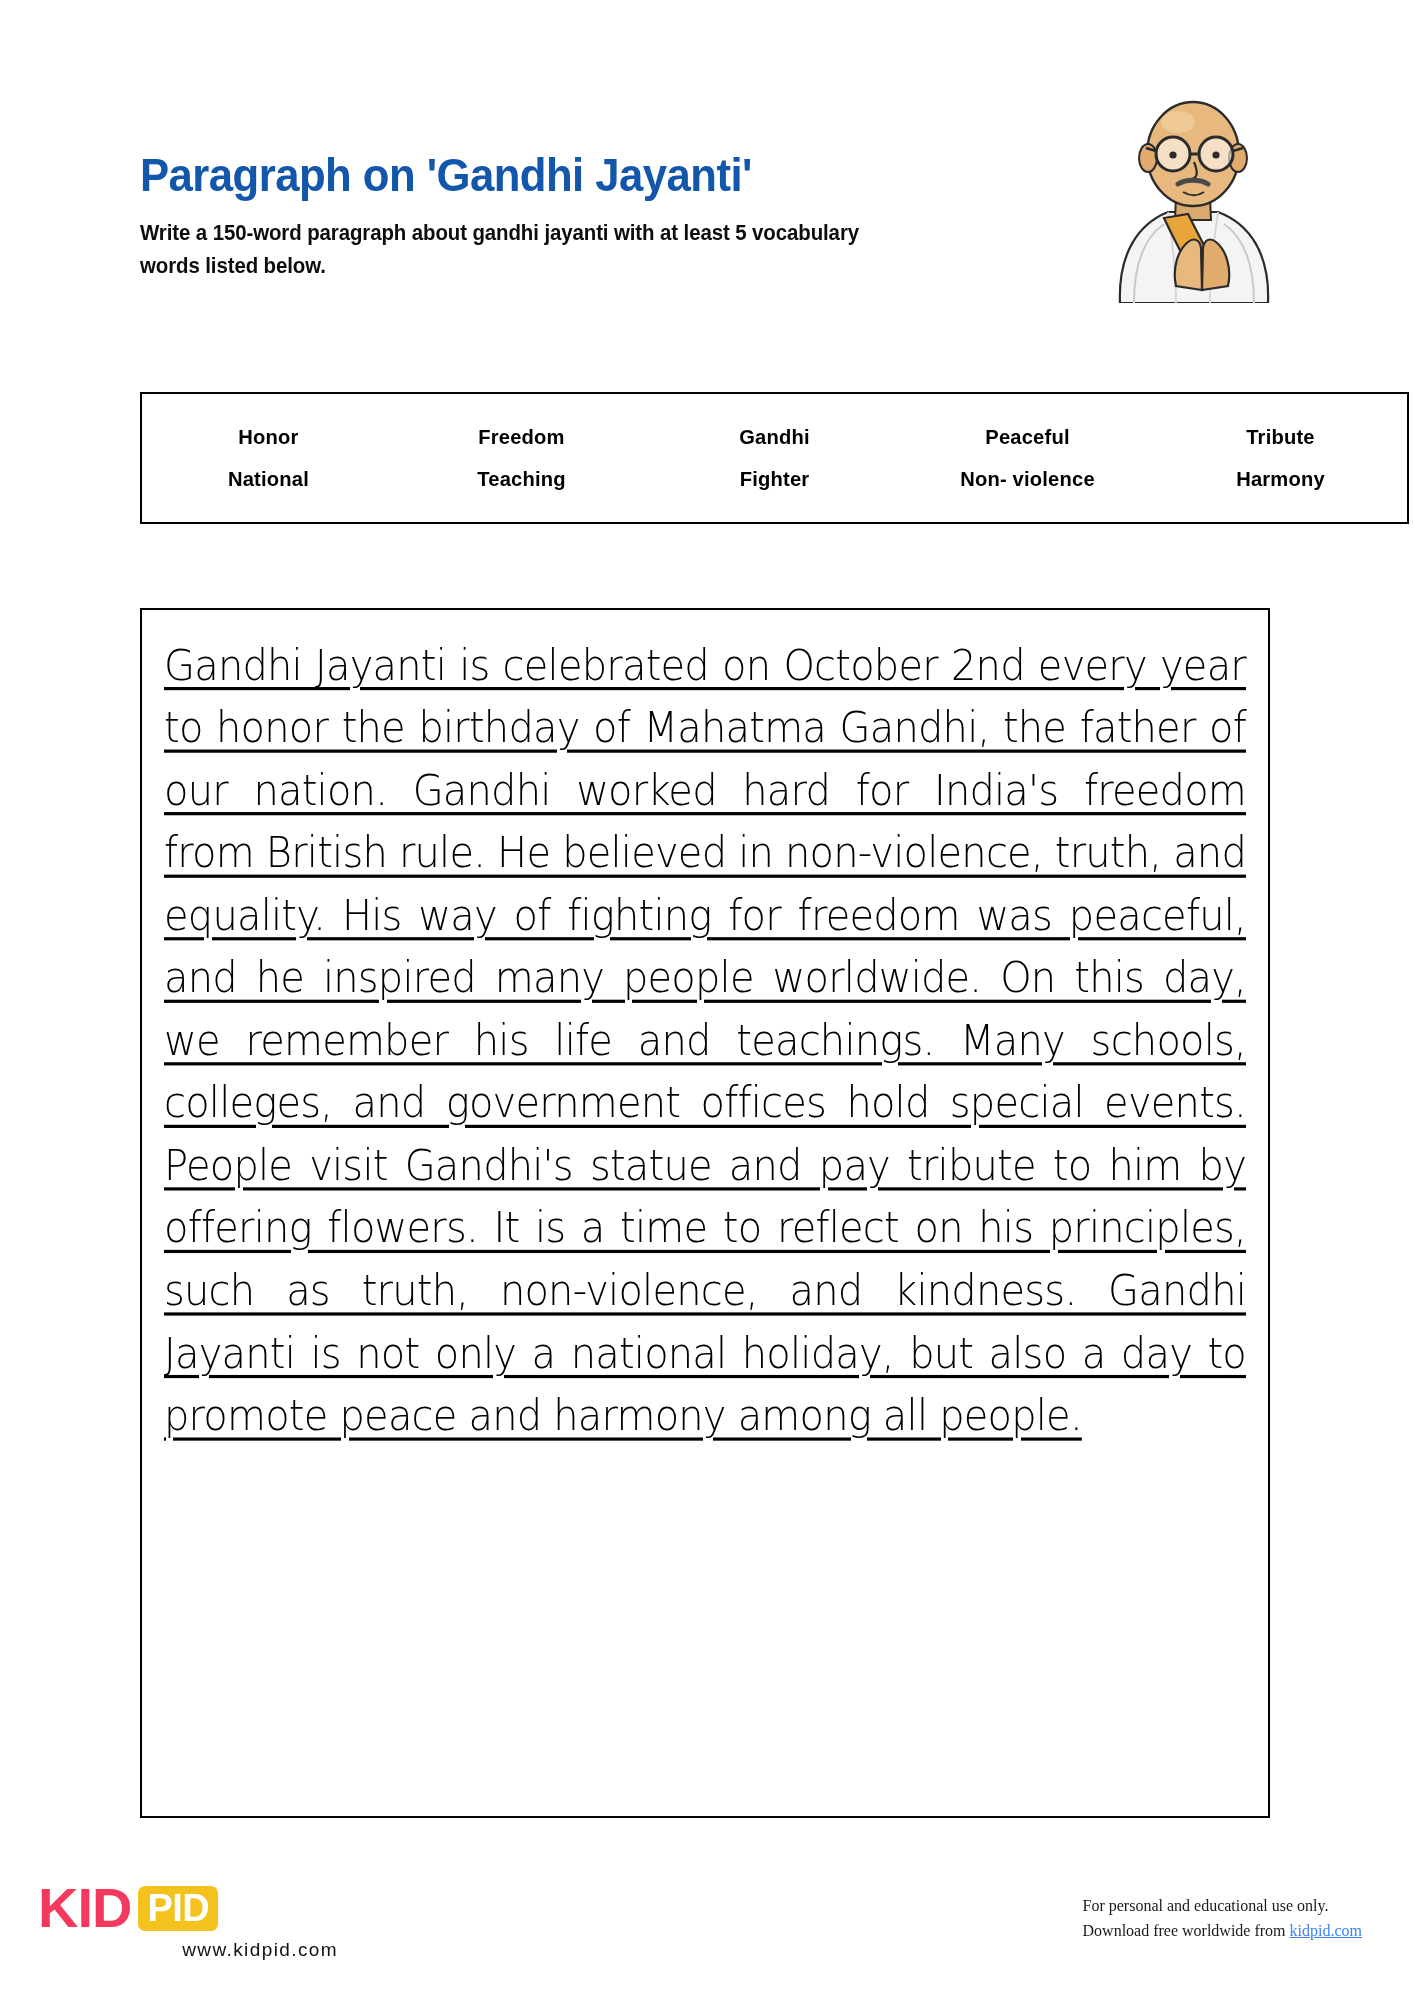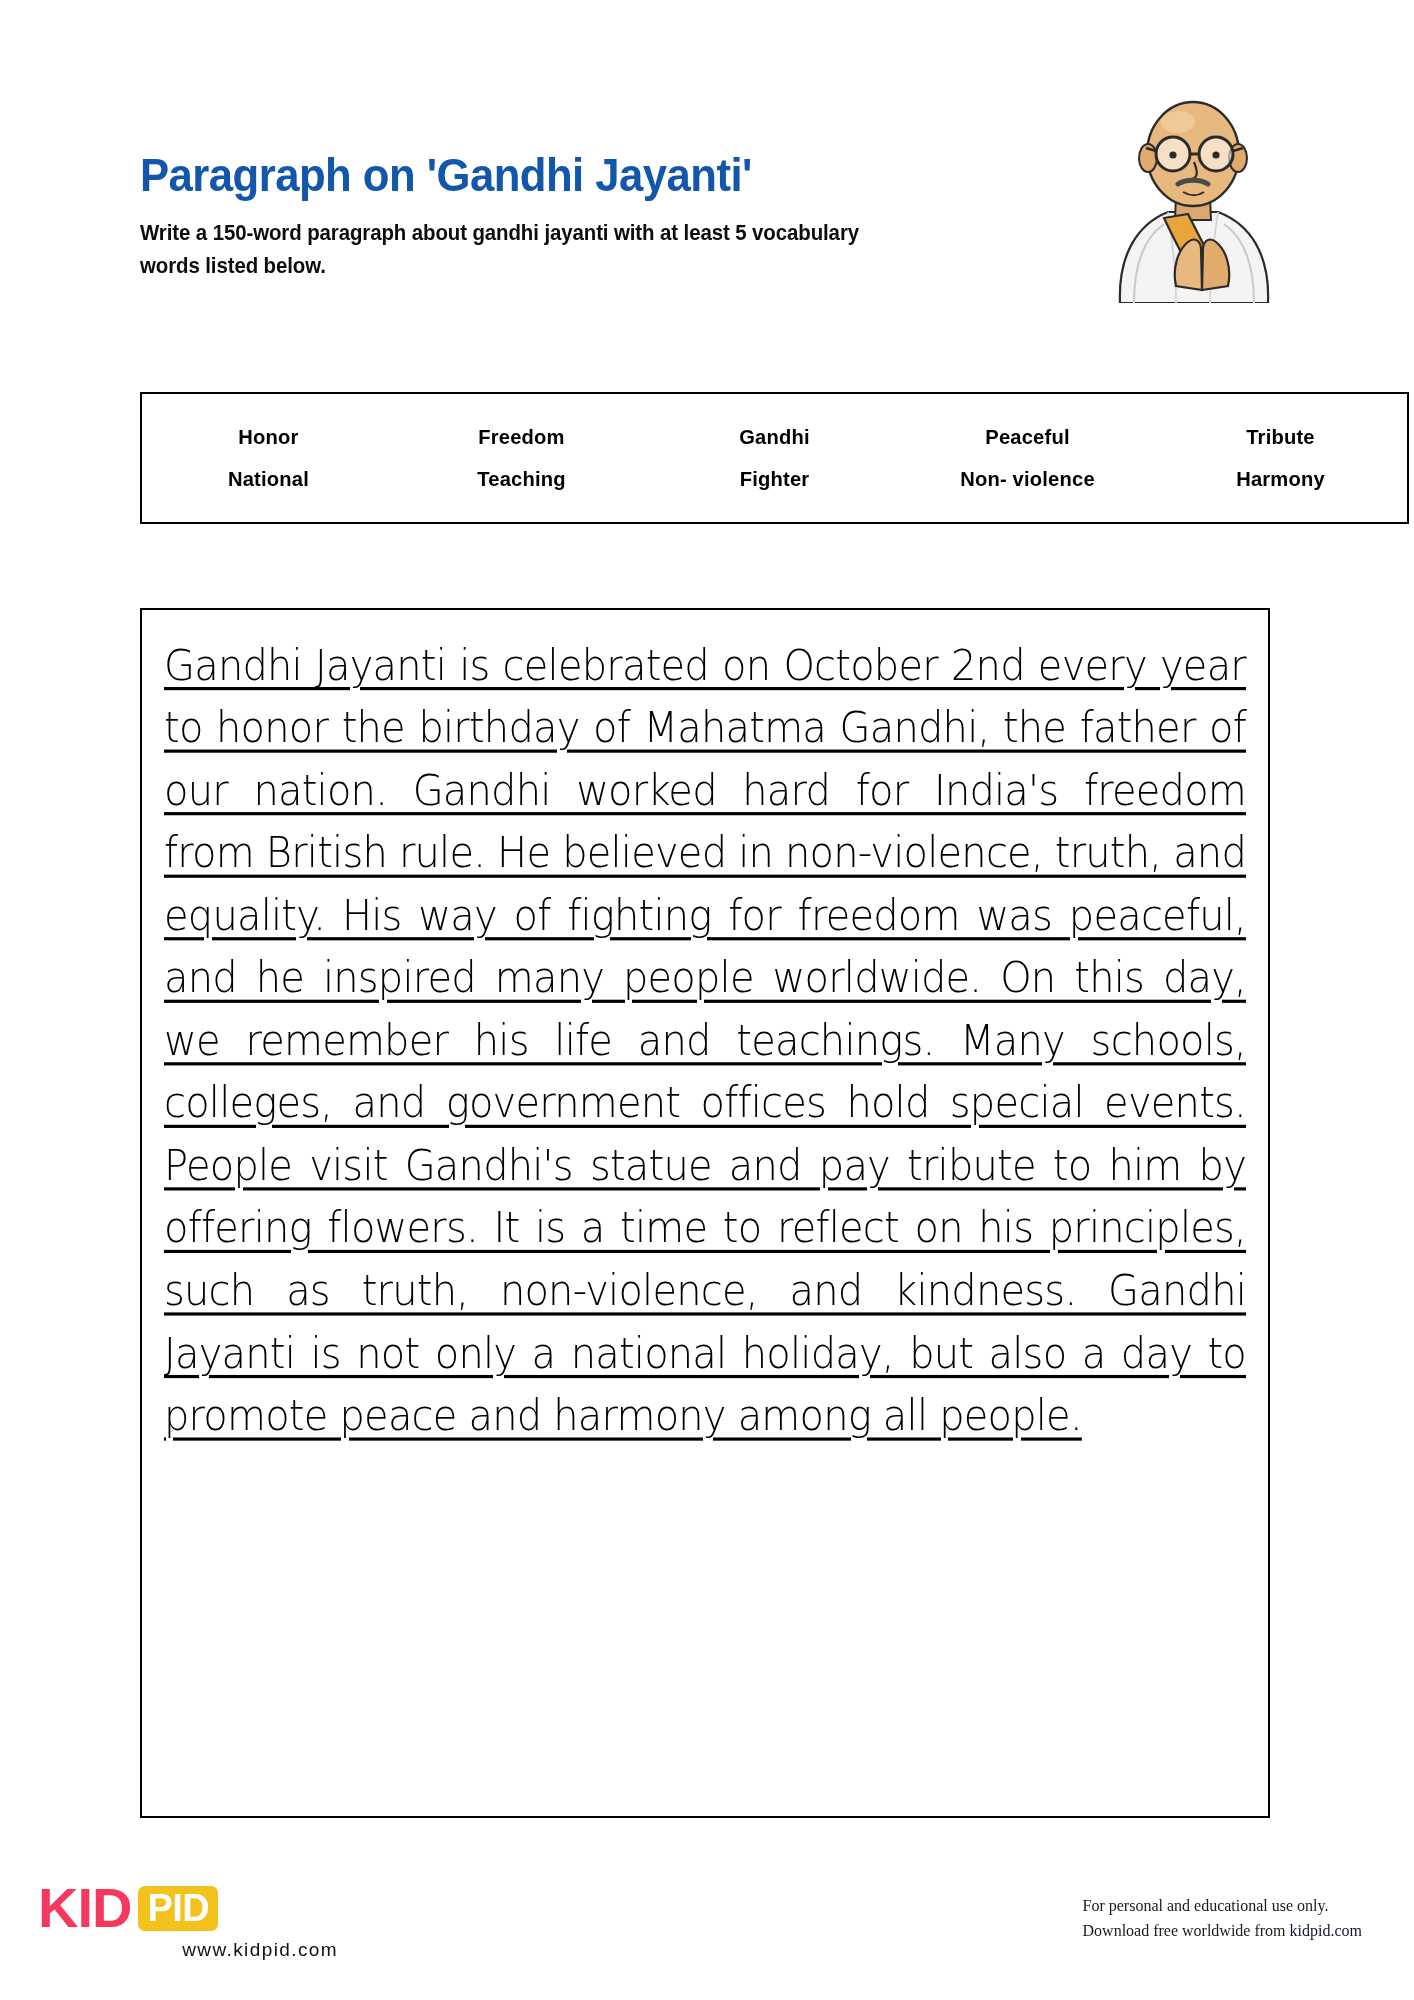--- a/index.html
+++ b/index.html
@@ -156,21 +156,22 @@
   .footer-note {
     position: absolute;
     right: 52px;
     top: 1893px;
     font-family: "Liberation Serif", serif;
     font-size: 16px;
     color: #1a1a1a;
     line-height: 1.58;
   }
   .footer-link {
-    color: #0f172a;
+    text-decoration: underline;
+    color: #3b82f6;
   }
 </style>
 </head>
 <body>
 
 <div class="header">
   <div class="title">Paragraph on 'Gandhi Jayanti'</div>
   <div class="subtitle">Write a 150-word paragraph about gandhi jayanti with at least 5 vocabulary words listed below.</div>
 </div>
 

